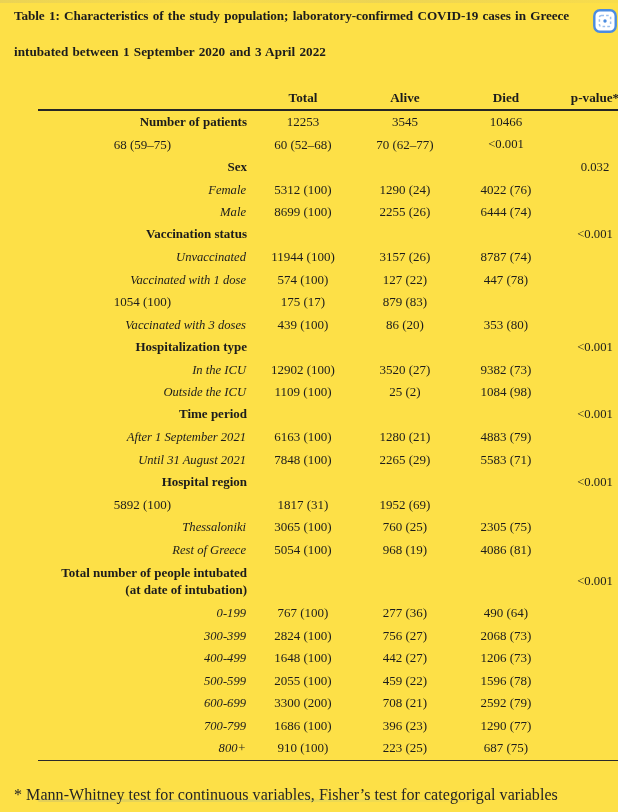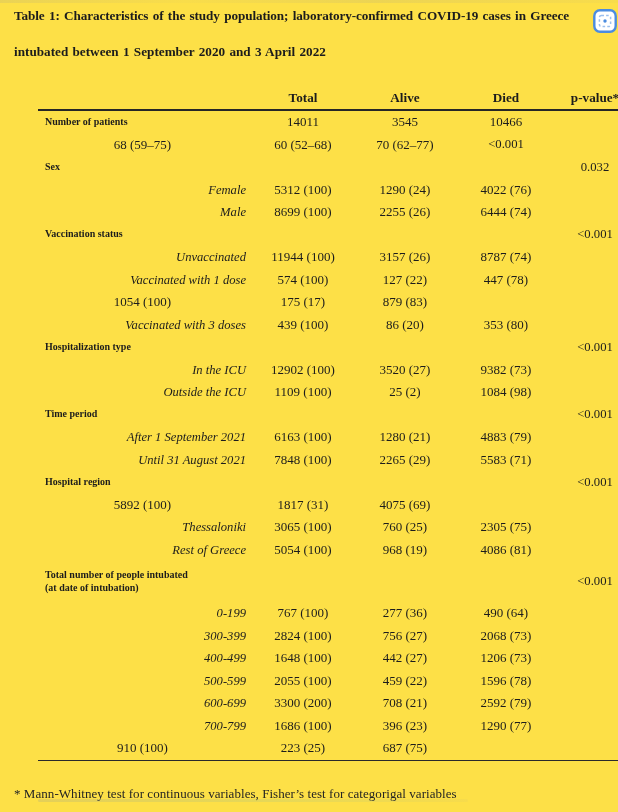--- a/index.html
+++ b/index.html
@@ -38,30 +38,30 @@
   }
   .thead .hc{ text-align:center; }
   .tbody{ border-bottom:1.6px solid #2a2a2a; }
   .row{
     display:grid; grid-template-columns:209px 112px 92px 110px 68px;
     height:22.5px; align-items:center; font-size:13px;
   }
   .row.group-tall{ height:41px; }
   .c-label{ line-height:1.28; }
   .row.group .c-label, .row.group-tall .c-label{
-    font-weight:bold; text-align:left; padding-left:7px; font-size:10px;
+    font-weight:bold; text-align:right; padding-left:7px; font-size:13px;
   }
   .row.sub .c-label{
     font-style:italic; text-align:right; font-size:12.6px; padding-right:1px;
   }
   .c-total,.c-alive,.c-died{ text-align:center; }
   .c-p{ text-align:center; font-size:12.7px; }
   .c-label .l2{ display:block; }
   .footnote{
-    position:absolute; left:14px; top:786px; font-size:13px; color:#242424;
+    position:absolute; left:14px; top:786px; font-size:16px; color:#242424;
     letter-spacing:0.05px;
   }
 </style>
 </head>
 <body>
 
 <div class="page">
 
   <div class="scan-edge-top"></div>
 
@@ -80,21 +80,21 @@
     <div class="thead">
       <div class="hc"></div>
       <div class="hc">Total</div>
       <div class="hc">Alive</div>
       <div class="hc">Died</div>
       <div class="hc">p-value*</div>
     </div>
     <div class="tbody">
         <div class="row group">
     <div class="c-label"><span class="l1">Number of patients</span></div>
-    <div class="c-total">14011</div>
+    <div class="c-total">12253</div>
     <div class="c-alive">3545</div>
     <div class="c-died">10466</div>
     <div class="c-p"></div>
   </div>
         <div class="row group">
     <div class="c-total">68 (59–75)</div>
     <div class="c-alive">60 (52–68)</div>
     <div class="c-died">70 (62–77)</div>
     <div class="c-p">&lt;0.001</div>
   </div>
@@ -198,21 +198,21 @@
         <div class="row group">
     <div class="c-label"><span class="l1">Hospital region</span></div>
     <div class="c-total"></div>
     <div class="c-alive"></div>
     <div class="c-died"></div>
     <div class="c-p">&lt;0.001</div>
   </div>
         <div class="row sub">
     <div class="c-total">5892 (100)</div>
     <div class="c-alive">1817 (31)</div>
-    <div class="c-died">4075 (69)</div>
+    <div class="c-died">1952 (69)</div>
     <div class="c-p"></div>
   </div>
         <div class="row sub">
     <div class="c-label"><span class="l1">Thessaloniki</span></div>
     <div class="c-total">3065 (100)</div>
     <div class="c-alive">760 (25)</div>
     <div class="c-died">2305 (75)</div>
     <div class="c-p"></div>
   </div>
         <div class="row sub">
@@ -265,20 +265,21 @@
     <div class="c-p"></div>
   </div>
         <div class="row sub">
     <div class="c-label"><span class="l1">700-799</span></div>
     <div class="c-total">1686 (100)</div>
     <div class="c-alive">396 (23)</div>
     <div class="c-died">1290 (77)</div>
     <div class="c-p"></div>
   </div>
         <div class="row sub">
+    <div class="c-label"><span class="l1">800+</span></div>
     <div class="c-total">910 (100)</div>
     <div class="c-alive">223 (25)</div>
     <div class="c-died">687 (75)</div>
     <div class="c-p"></div>
   </div>
       </div>
   </div>
 
   <div class="footnote">* Mann-Whitney test for continuous variables, Fisher’s test for categorigal variables</div>
 

